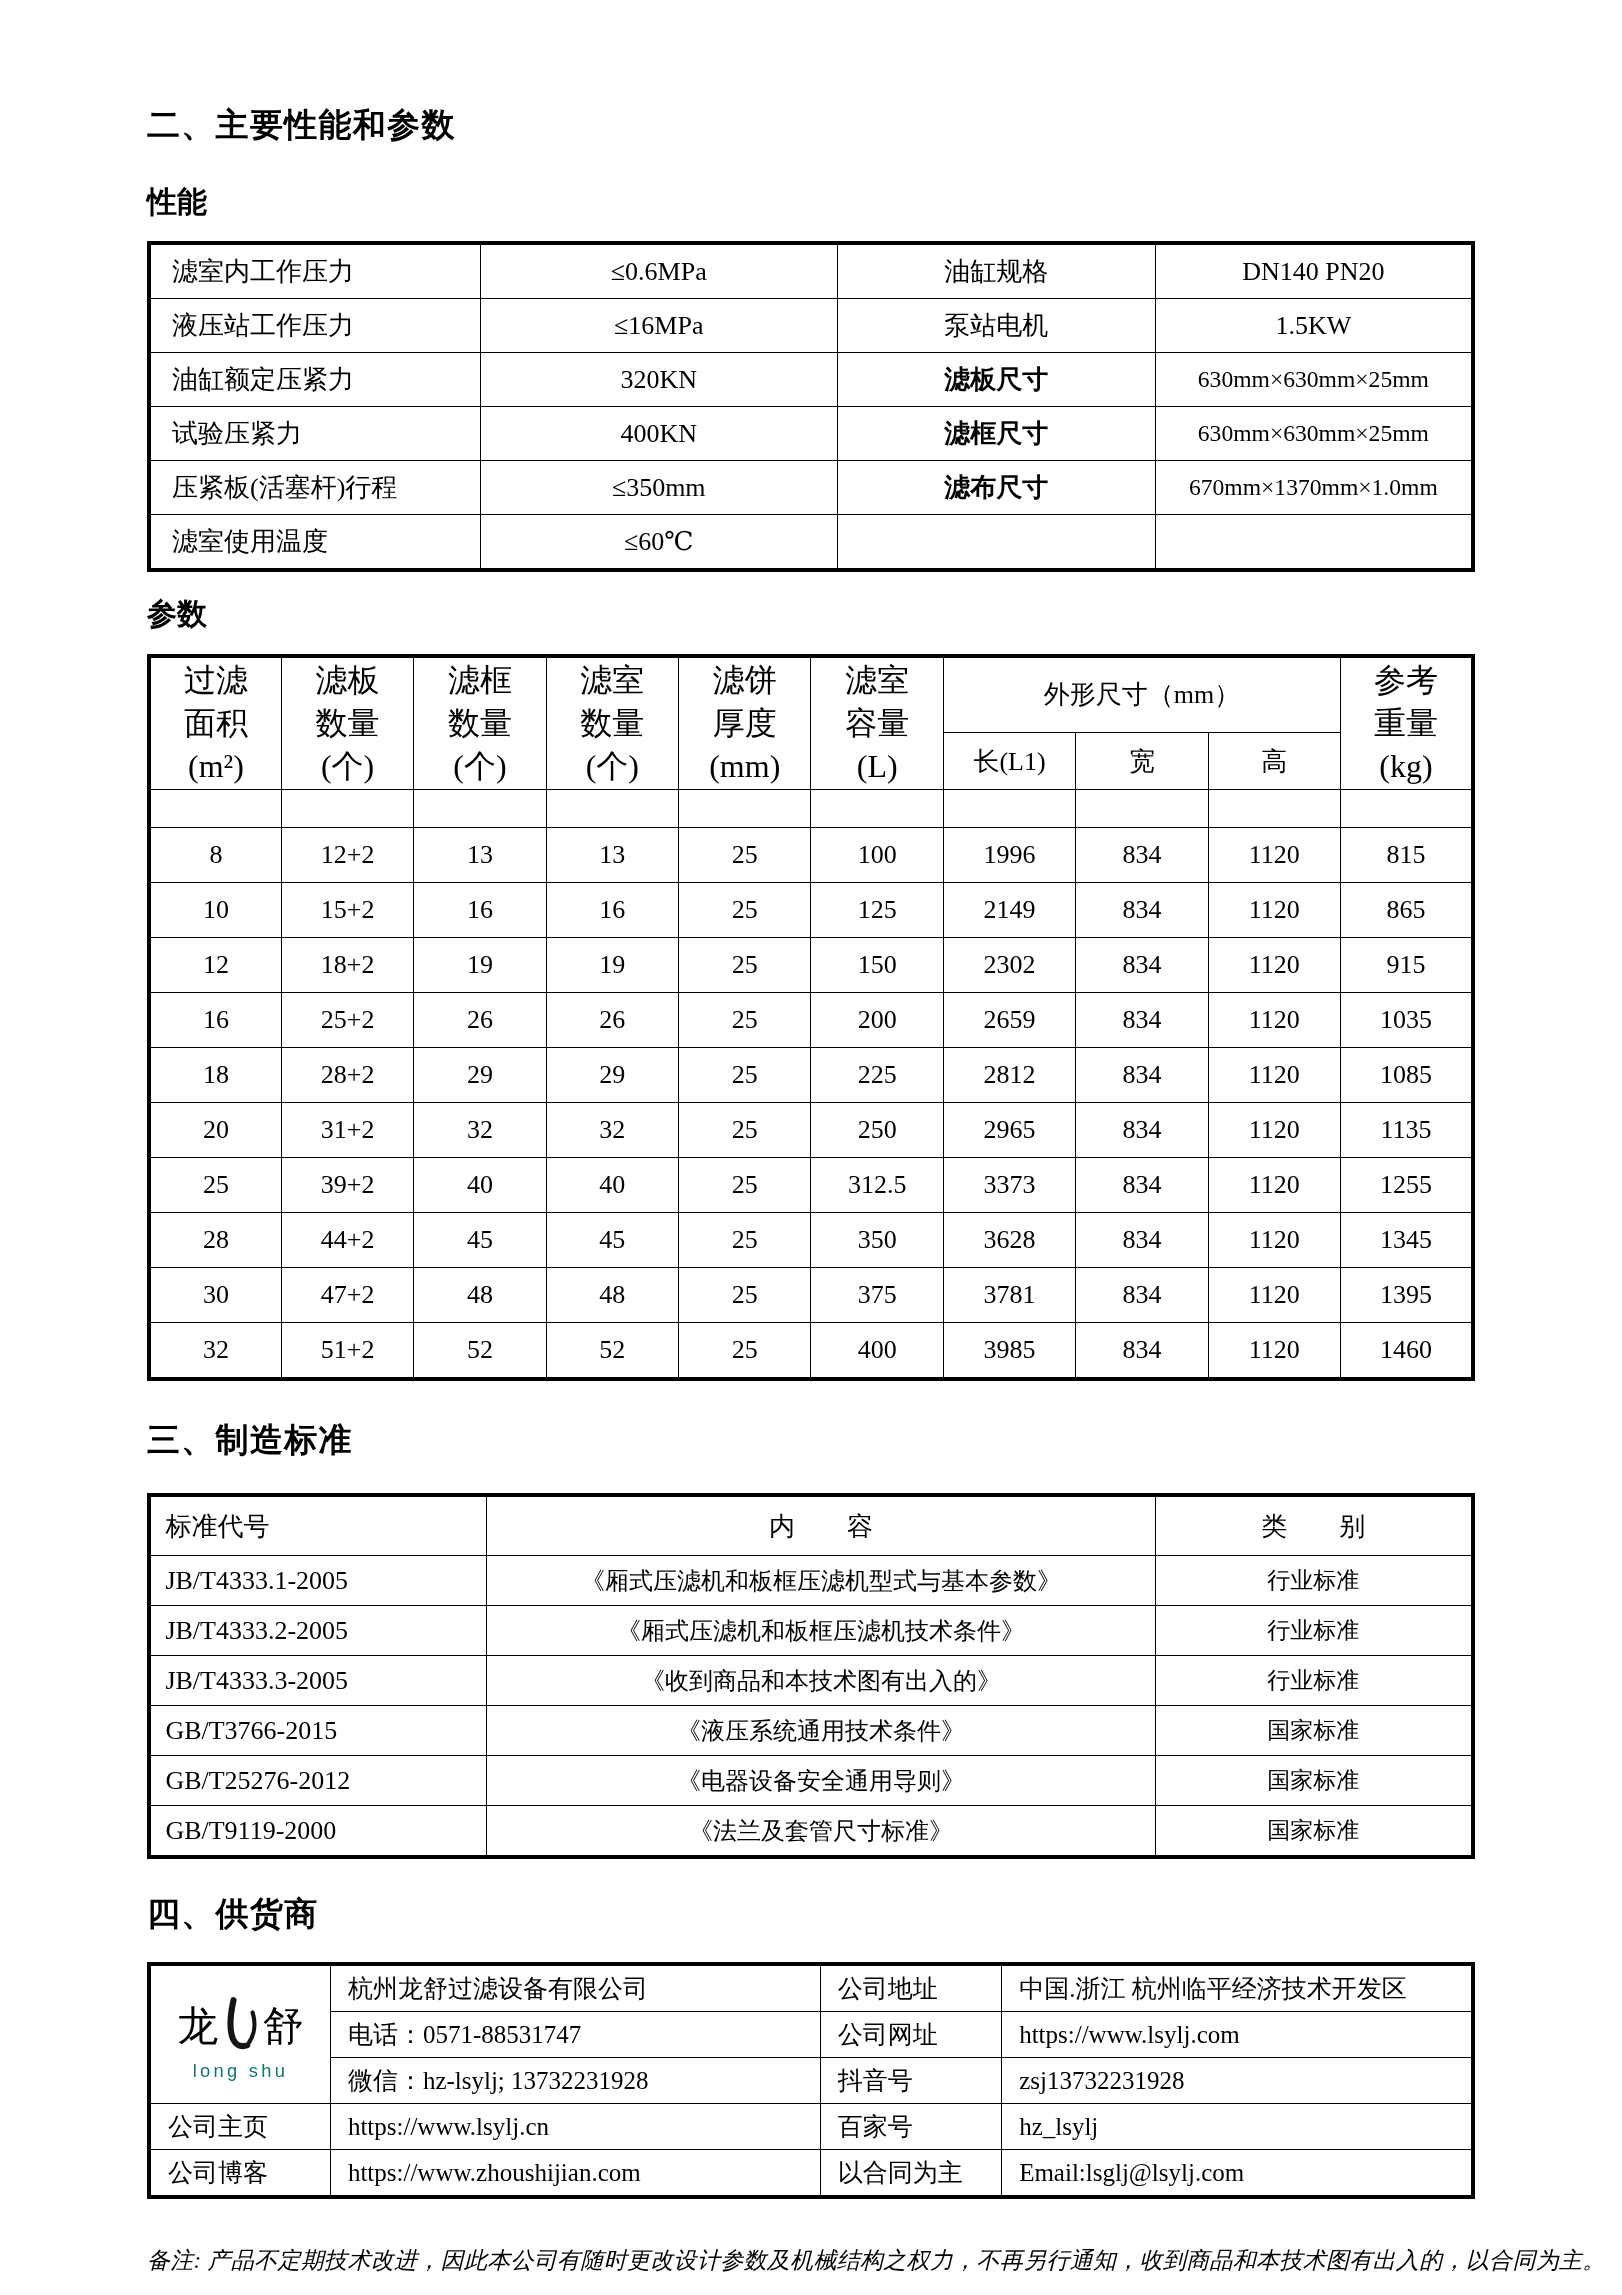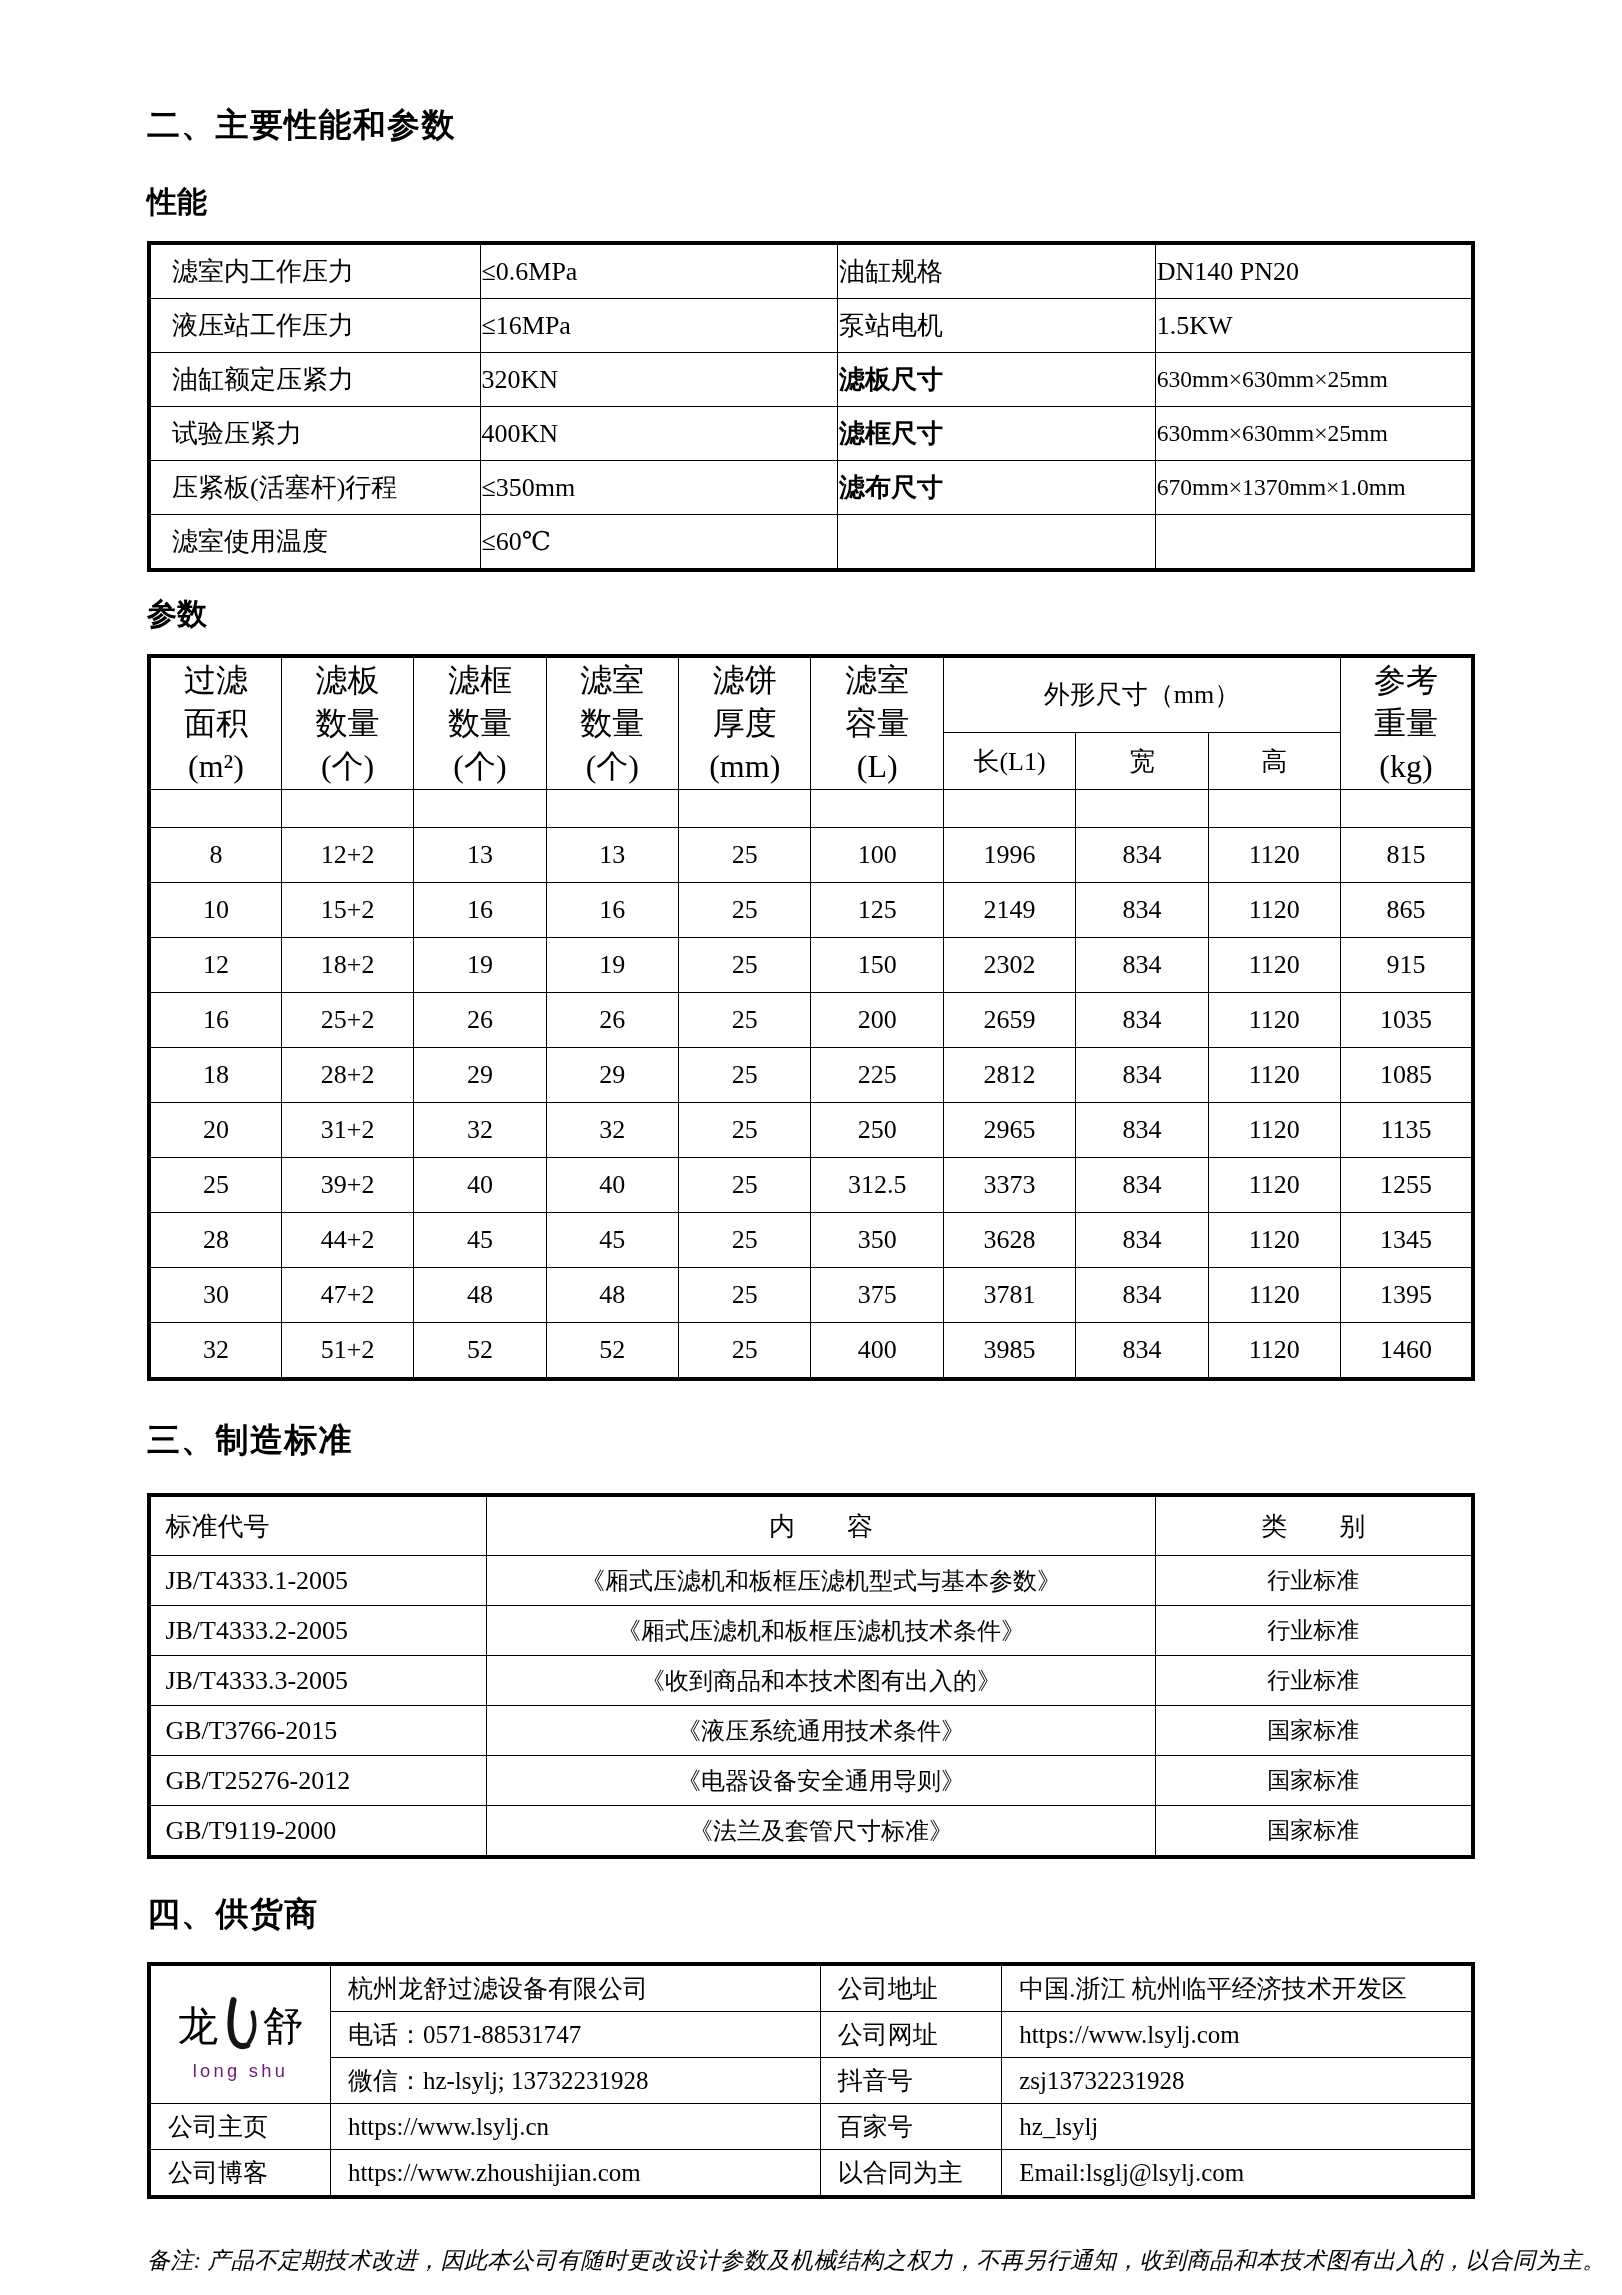--- a/index.html
+++ b/index.html
@@ -40,21 +40,21 @@
   }
   table.doc td, table.doc th {
     border: 1.3px solid #000;
     font-weight: normal;
     vertical-align: middle;
     overflow: hidden;
   }
   
   .perf td { height: 51px; font-size: 26px; }
   .perf td.lab { text-align: left; padding-left: 21px; font-family: Liberation Serif, serif; }
-  .perf td.ctr { text-align: left; }
+  .perf td.ctr { text-align: center; }
   .perf td.bold { font-weight: bold; }
   .perf td.dim { font-size: 23.6px; letter-spacing: 0px; }
   
   .params th, .params td { text-align: center; }
   .params th.stack {
     font-size: 32px;
     line-height: 1.35;
     white-space: pre-line;
   }
   .params th.span-hdr { font-size: 26px; height: 72px; }
@@ -73,21 +73,21 @@
   .supplier td.logo-cell { text-align: center; padding: 0; }
   .logo-wrap { display: flex; flex-direction: column; align-items: center; justify-content: center; }
   .logo-zh { display: flex; align-items: center; font-size: 41px; line-height: 1; }
   .logo-zh .zh { font-family: "Liberation Serif", "DejaVu Serif", serif; }
   .logo-mid { margin: 0 1.3px; }
   .logo-py {
     font-family: "Liberation Sans", "DejaVu Sans", sans-serif;
     font-size: 18.3px;
     letter-spacing: 3.3px;
     margin-top: -6.5px;
-    color: #701a75;
+    color: #0f766e;
   }
   
   .footer-note {
     margin-top: 46px;
     font-size: 23px;
     font-style: italic;
     letter-spacing: 0.3px;
     white-space: nowrap;
   }
 </style>

